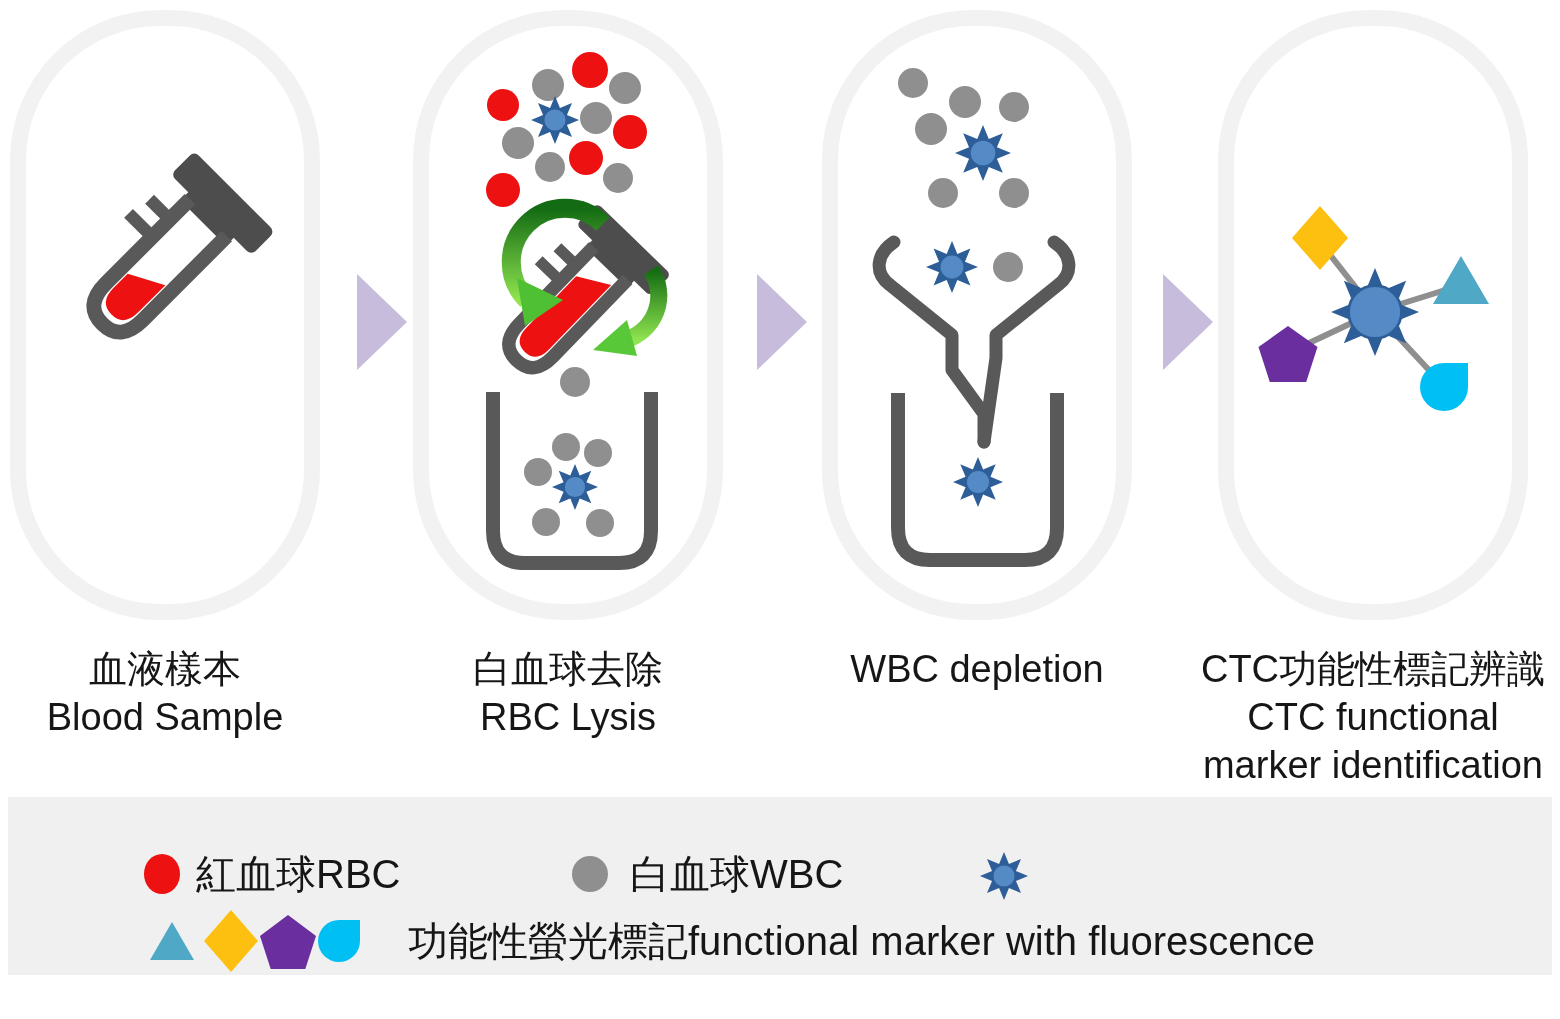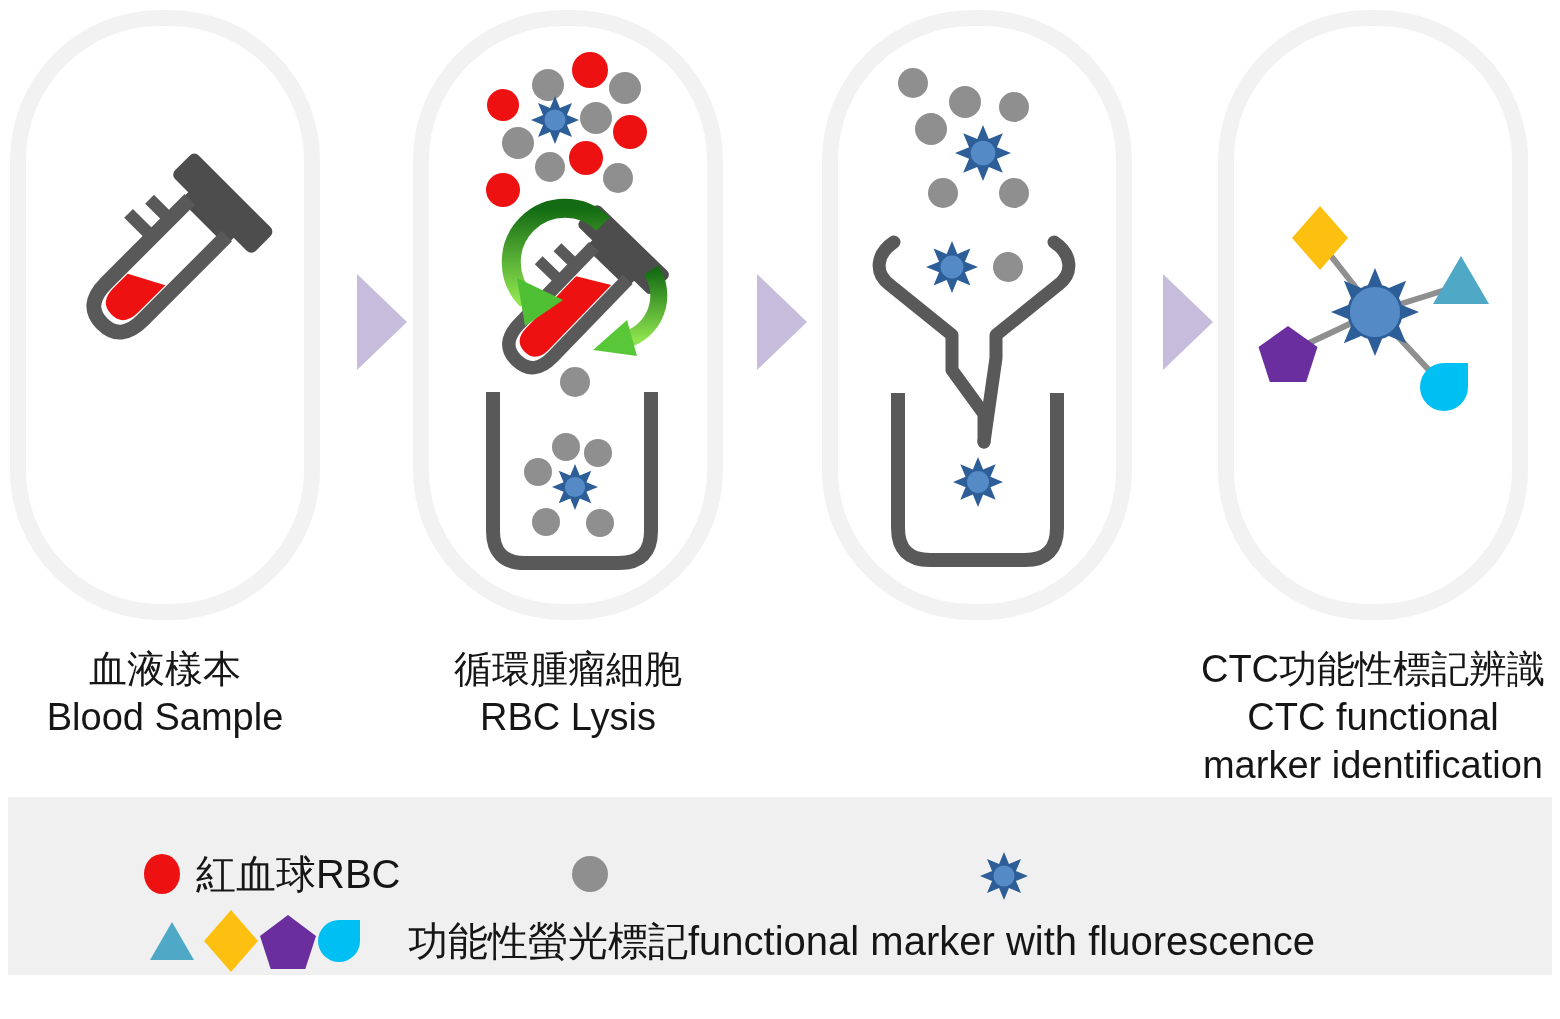--- a/index.html
+++ b/index.html
@@ -173,38 +173,40 @@
 <div class="flow-arrow" style="left:357px;top:274px"></div>
 <div class="flow-arrow" style="left:757px;top:274px"></div>
 <div class="flow-arrow" style="left:1163px;top:274px"></div>
 
 <div class="step-label" style="left:-35px">
   <span>血液樣本</span>
   <span>Blood Sample</span>
   <span></span>
 </div>
 <div class="step-label" style="left:368px">
-  <span>循環腫瘤細胞</span>
+  <span>白血球去除</span>
   <span>RBC Lysis</span>
   <span></span>
 </div>
 <div class="step-label" style="left:777px">
+  <span>WBC depletion</span>
   <span></span>
 </div>
 <div class="step-label" style="left:1173px">
   <span>CTC功能性標記辨識</span>
   <span>CTC functional</span>
   <span>marker identification</span>
 </div>
 
 <div class="legend">
   <div class="lg-abs sw-rbc" style="left:136px;top:57px"></div>
   <div class="lg-abs lg-label" style="left:188px;top:52px">紅血球RBC</div>
 
   <div class="lg-abs sw-wbc" style="left:564px;top:59px"></div>
+  <div class="lg-abs lg-label" style="left:622px;top:52px">白血球WBC</div>
 
   <svg class="lg-abs" style="left:972px;top:55px" width="48" height="48" viewBox="0 0 100 100">
       <use href="#star8"></use>
     </svg>
 
   <div class="lg-abs sw-tri" style="left:142px;top:125px"></div>
   <svg class="lg-abs" style="left:196px;top:113px" width="54" height="62" viewBox="0 0 54 62">
     <polygon points="27,0 54,31 27,62 0,31" fill="#fdc010"></polygon>
   </svg>
   <svg class="lg-abs" style="left:252px;top:118px" width="56" height="54" viewBox="0 0 56 54">

